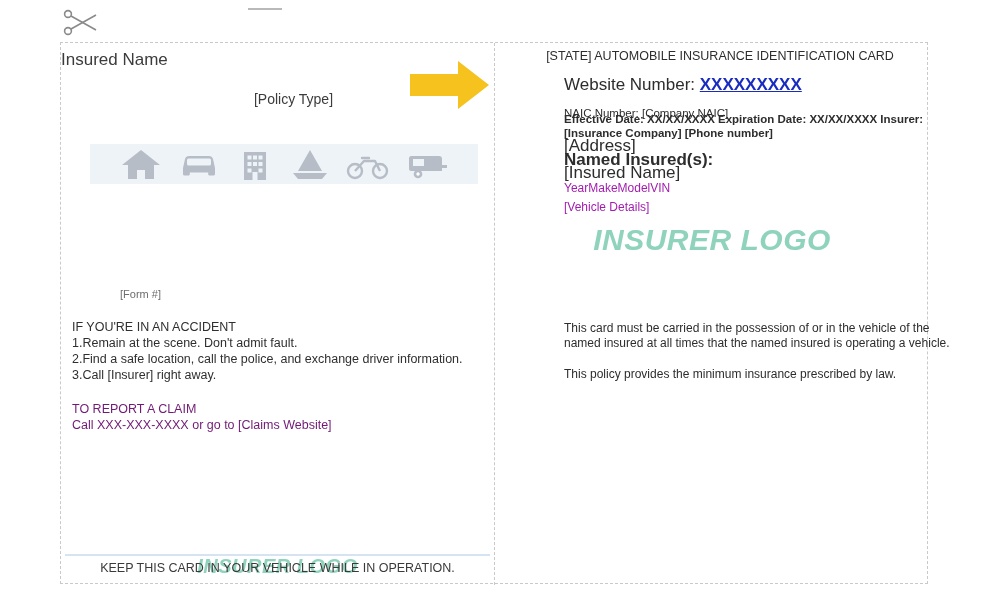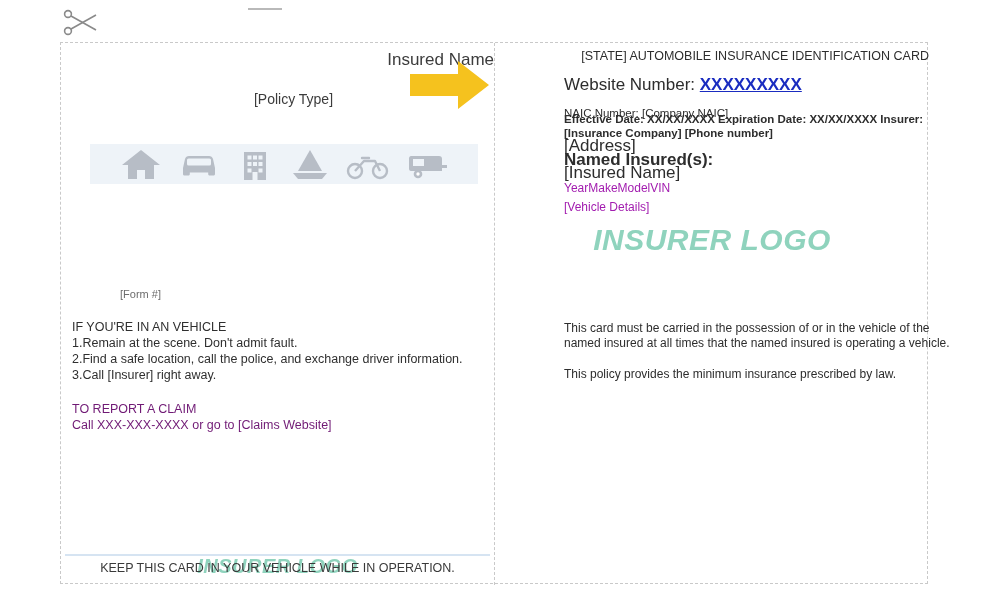--- a/index.html
+++ b/index.html
@@ -70,21 +70,21 @@
     left: 0;
     top: 0;
     width: 433px;
     height: 542px;
   }
   .insured-name {
     position: absolute;
     left: 0;
     top: 7px;
     width: 433px;
-    text-align: right;
+    text-align: left;
     font-size: 17px;
     color: #3c3c3c;
   }
   .policy-type {
     position: absolute;
     left: 16px;
     top: 48px;
     width: 433px;
     text-align: center;
     font-size: 14px;
@@ -176,24 +176,24 @@
   
   .right {
     position: absolute;
     left: 434px;
     top: 0;
     width: 434px;
     height: 542px;
   }
   .state-title {
     position: absolute;
-    left: 0;
+    left: 8px;
     top: 6px;
     width: 434px;
-    text-align: right;
+    text-align: center;
     font-size: 12.5px;
     color: #2d2d2d;
   }
   .policy-line {
     position: absolute;
     left: 69px;
     top: 32px;
     font-size: 17px;
     color: #2d2d2d;
   }
@@ -355,21 +355,21 @@
             <circle cx="13" cy="27" r="4.3" fill="#b7bdc6"></circle>
             <circle cx="13" cy="27" r="1.7" fill="#ffffff"></circle>
             <rect x="37" y="18" width="5" height="3" fill="#b7bdc6"></rect>
           </svg>
         </span>
       </div>
 
       <div class="form-num">[Form #]</div>
 
       <div class="accident-block">
-        <div class="ln">IF YOU'RE IN AN VEHICLE</div>
+        <div class="ln">IF YOU'RE IN AN ACCIDENT</div>
         <div class="ln">1.Remain at the scene. Don't admit fault.</div>
         <div class="ln">2.Find a safe location, call the police, and exchange driver information.</div>
         <div class="ln">3.Call [Insurer] right away.</div>
       </div>
 
       <div class="claim-block">
         <div>TO REPORT A CLAIM</div>
         <div>Call XXX-XXX-XXXX or go to [Claims Website]</div>
       </div>
 

